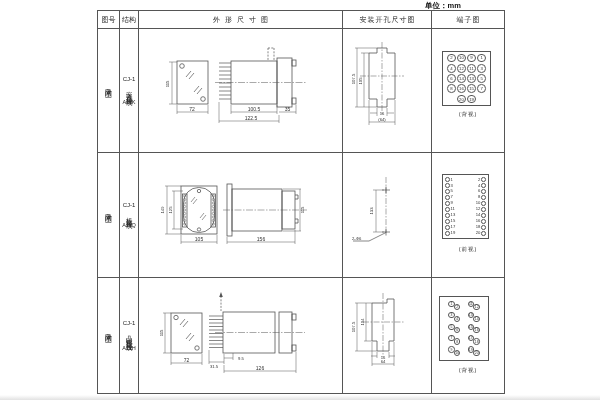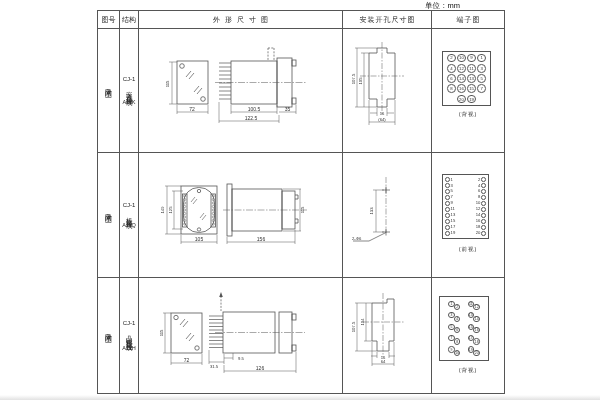--- a/index.html
+++ b/index.html
@@ -1,21 +1,21 @@
 <!DOCTYPE html>
 <html><head>
 <meta charset="utf-8">
 <style>
   html,body{margin:0;padding:0;}
   body{
     width:600px;height:400px;position:relative;overflow:hidden;
     background:#ffffff;color:#222;
     font-family:"Liberation Sans","DejaVu Sans",sans-serif;
   }
-  .unit-label{position:absolute;top:1px;left:425px;font-size:7.5px;color:#111;}
+  .unit-label{position:absolute;top:1px;left:425px;font-size:7.5px;color:#111;font-weight:bold;}
   .tbl{
     position:absolute;left:97px;top:10px;
     display:grid;
     grid-template-columns:22px 19px 204px 89px 72px;
     grid-template-rows:18px 124px 125px 115px;
     border:1px solid #555;background:#fff;
   }
   .cell{position:relative;border-right:1px solid #555;border-bottom:1px solid #555;box-sizing:border-box;}
   .lc{border-right:none;} .lr{border-bottom:none;}
   .hd{display:flex;align-items:center;justify-content:center;font-size:7px;white-space:nowrap;}

